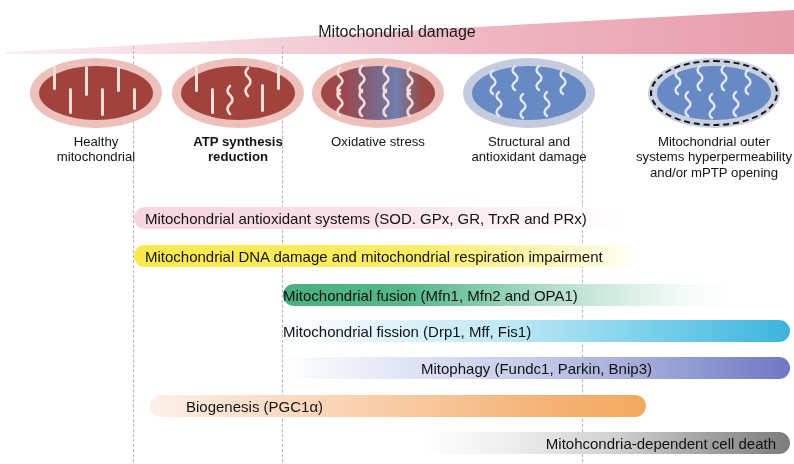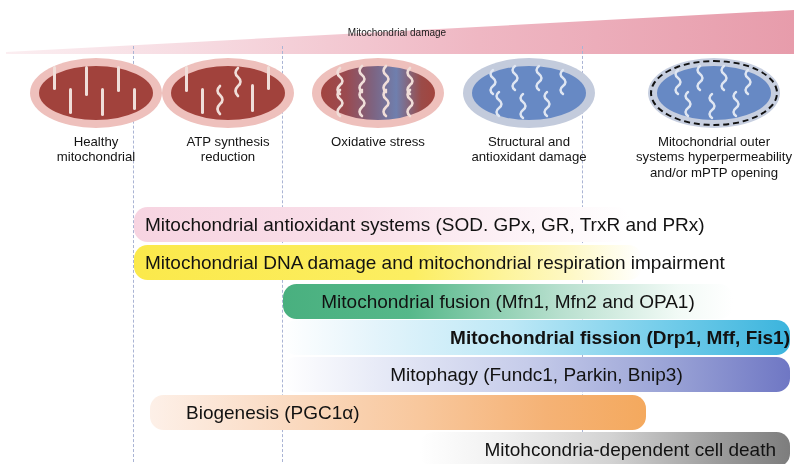--- a/index.html
+++ b/index.html
@@ -10,21 +10,21 @@
     color:#1a1a1a;
     overflow:hidden;
   }
   #fig{position:relative;width:794px;height:464px;}
 
   
   .wedge-wrap{position:absolute;left:0;top:8px;width:794px;height:48px;}
   .wedge-label{
     position:absolute;left:0;top:0;width:794px;height:48px;
     display:flex;align-items:center;justify-content:center;
-    font-size:10px;color:#1b1b1b;z-index:3;
+    font-size:16px;color:#1b1b1b;z-index:3;
   }
 
   
   .vdash{
     position:absolute;top:46px;height:416px;width:0;
     border-left:1px dashed #aab4d4;z-index:1;
   }
 
   
   .mito-col{position:absolute;top:58px;width:148px;z-index:2;padding-left:22px;}
@@ -43,23 +43,23 @@
   .dashring{
     position:absolute;left:2px;top:2px;right:2px;bottom:2px;
     border:2px dashed #121212;border-radius:50%;
   }
   .crista{position:absolute;background:#f0ded9;border-radius:2px;}
   .sq{position:absolute;width:9px;height:26px;}
   .sq svg{display:block;overflow:visible;}
 
   
   .bar{
-    position:absolute;height:35px;border-radius:13.5px;z-index:2;
+    position:absolute;height:22px;border-radius:13.5px;z-index:2;
     display:flex;align-items:center;
-    font-size:19px;color:#121212;white-space:nowrap;
+    font-size:15px;color:#121212;white-space:nowrap;
   }
   .bar span{display:block;width:100%;}
 </style>
 </head>
 <body>
 
 <div id="fig">
 
   <div class="wedge-wrap">
     <svg width="794" height="48" style="position:absolute;left:0;top:0;">
@@ -91,21 +91,21 @@
         <div class="crista" style="left:78px;top:0px;width:3px;height:26px;"></div>
         <div class="crista" style="left:94px;top:22px;width:3px;height:22px;"></div>
       </div>
     </div>
     <div class="mito-cap">
       <div>Healthy</div>
       <div>mitochondrial</div>
     </div>
   </div>
 
-  <div class="mito-col" style="left:132px;">
+  <div class="mito-col" style="left:142px;font-weight:bold;">
     <div class="mito-art">
       <div class="outer red"></div>
       <div class="inner red">
         <div class="crista" style="left:14px;top:0px;width:3px;height:26px;"></div>
         <div class="crista" style="left:30px;top:22px;width:3px;height:26px;"></div>
         <div class="sq" style="left:44px;top:20px;">
           <svg width="10" height="30" viewBox="0 0 10 30">
               <path d="M5 0 Q0 5 5 9 Q10 14 5 18 Q0 23 5 28" stroke="#f0ded9" stroke-width="2.6" fill="none" stroke-linecap="round"></path>
             </svg>
         </div>
@@ -279,27 +279,27 @@
 
   <div class="bar" style="left:134px;top:245px;width:508px;
               background:linear-gradient(90deg,#fbe94b 0%,#fcee62 55%,#fef8c2 85%,#ffffff 100%);
               padding-left:11px;box-sizing:border-box;">
     <span>Mitochondrial DNA damage and mitochondrial respiration impairment</span>
   </div>
 
   <div class="bar" style="left:283px;top:284px;width:450px;
               background:linear-gradient(90deg,#49b07f 0%,#56b88a 28%,#b9e0cf 62%,#f2faf6 88%,#ffffff 100%);
               justify-content:center;">
-    <span style="text-align:center;">Mitochondrial fusion (Mfn1, Mfn2 and OPA1)</span>
+    <span style="text-align:left;">Mitochondrial fusion (Mfn1, Mfn2 and OPA1)</span>
   </div>
 
   <div class="bar" style="left:283px;top:320px;width:507px;
               background:linear-gradient(90deg,#ffffff 0%,#e4f4fb 18%,#bde8f6 45%,#74cdea 75%,#3bb4dd 100%);
               justify-content:center;">
-    <span style="text-align:right;font-weight:bold;">Mitochondrial fission (Drp1, Mff, Fis1)</span>
+    <span style="text-align:left;">Mitochondrial fission (Drp1, Mff, Fis1)</span>
   </div>
 
   <div class="bar" style="left:283px;top:357px;width:507px;
               background:linear-gradient(90deg,#ffffff 0%,#e8ebf7 18%,#c6ccea 48%,#9aa3d6 76%,#6f77c4 100%);
               justify-content:center;">
     <span style="text-align:center;">Mitophagy (Fundc1, Parkin, Bnip3)</span>
   </div>
 
   <div class="bar" style="left:150px;top:395px;width:496px;
               background:linear-gradient(90deg,#fdf0e8 0%,#fbe0cc 20%,#f8c79c 55%,#f5b275 80%,#f4a95e 100%);

